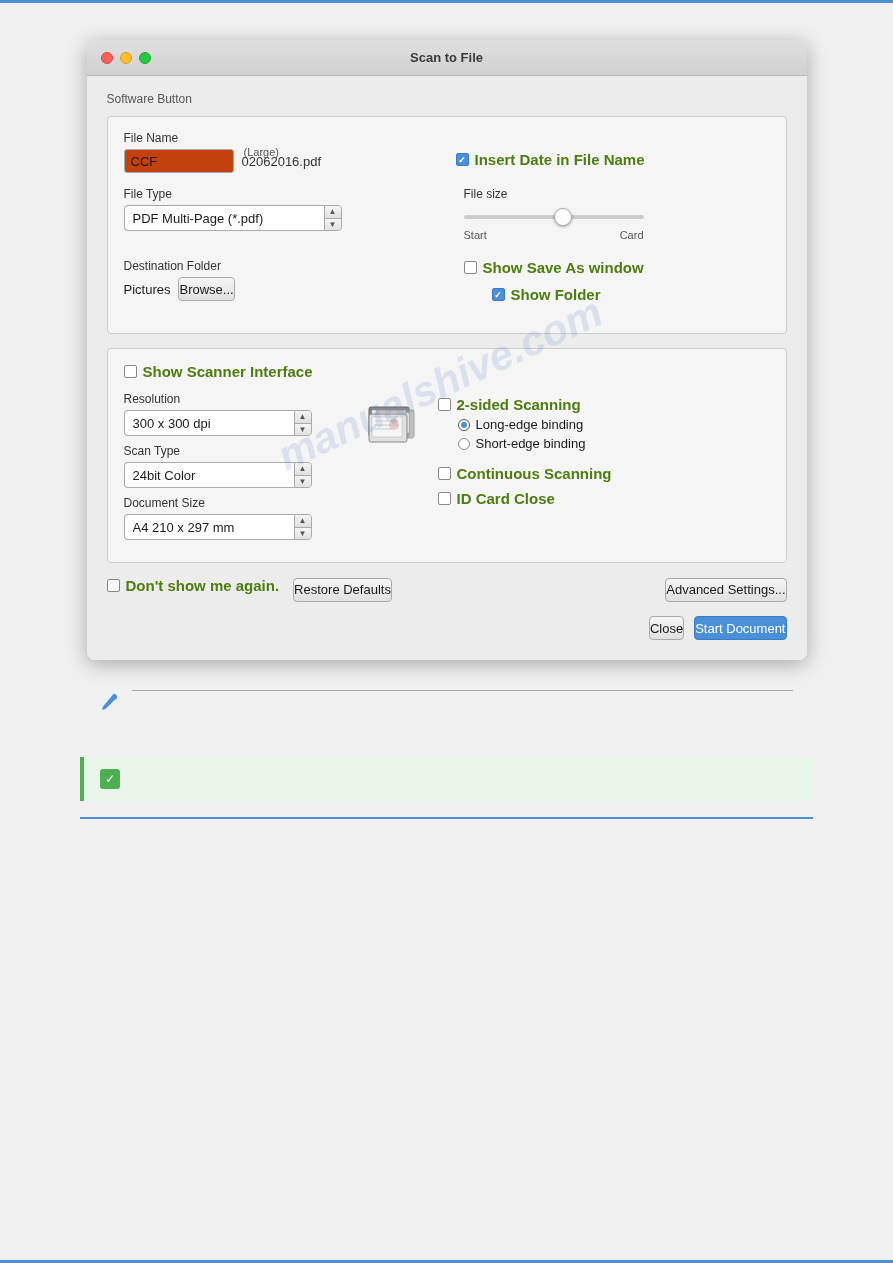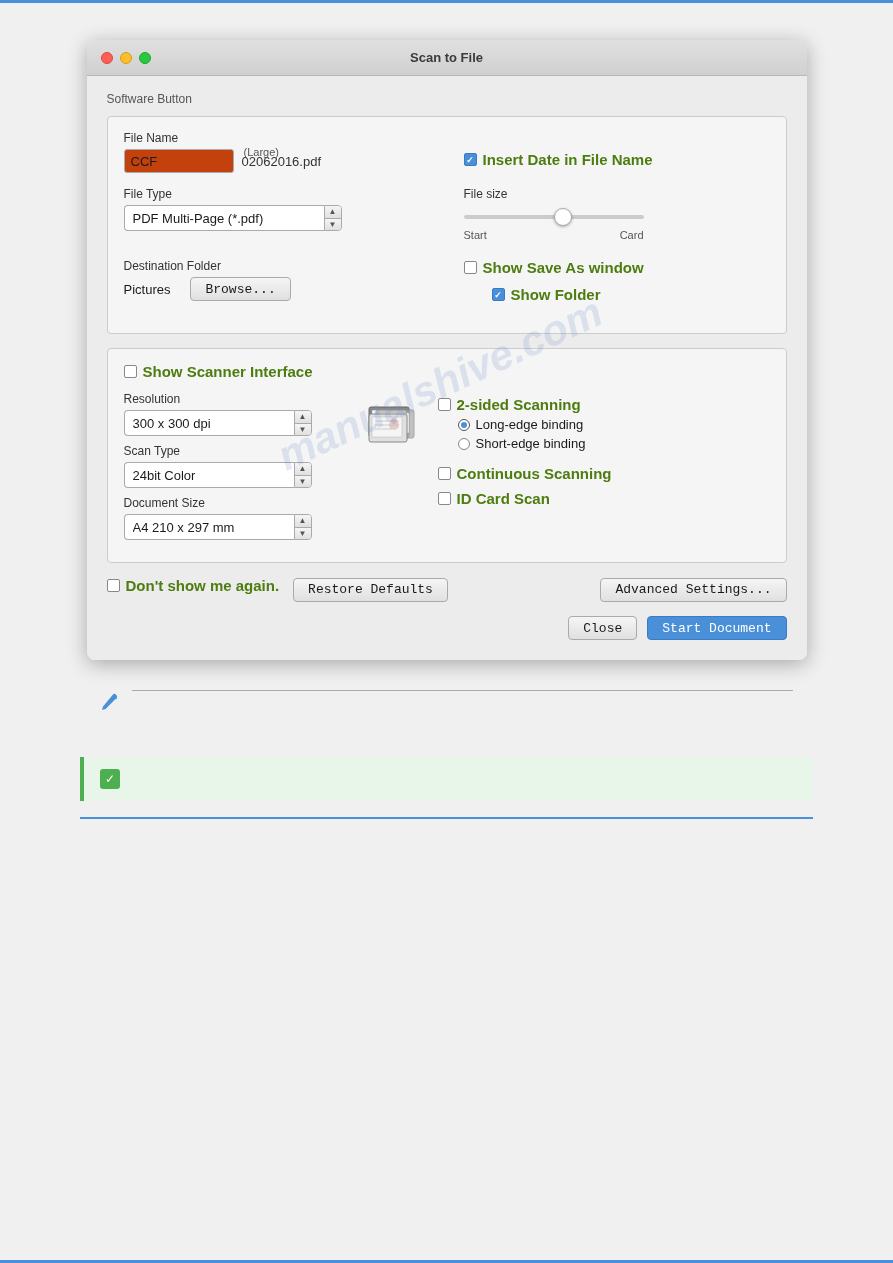--- a/index.html
+++ b/index.html
@@ -237,41 +237,40 @@
       font-size: 11px;
       color: #555;
       margin-top: 2px;
       width: 180px;
     }
 
     
     .dest-row {
       display: flex;
       align-items: center;
-      gap: 20px;
+      gap: 8px;
       margin-top: 4px;
     }
 
     .dest-folder-name {
       font-size: 13px;
       color: #1a1a1a;
     }
 
     .mac-button {
       background: linear-gradient(to bottom, #f5f5f5, #e0e0e0);
       border: 1px solid #aaa;
       border-radius: 4px;
-      padding: 3px 14px;
+      padding: 3px 0;
       font-size: 13px;
       color: #1a1a1a;
       cursor: pointer;
       height: 24px;
       display: inline-flex;
       align-items: center;
-      font-family: Liberation Mono, monospace;
     }
 
     .mac-button.primary {
       background: #4a90d9;
       border-color: #3a7bc8;
       color: white;
     }
 
     
     .scanner-section {
@@ -478,21 +477,21 @@
         </div>
         <span class="mac-title">Scan to File</span>
       </div>
 
       <div class="mac-body">
 
         <div class="section-label">Software Button</div>
 
         <div class="form-section">
 
-          <div style="display:flex; gap:30px; margin-bottom:10px;">
+          <div style="display:flex; gap:22px; margin-bottom:10px;">
             <div class="left-col">
               <div class="field-label">File Name</div>
               <div class="filename-row">
                 <span class="filename-date-label" style="position:absolute; margin-left:120px; margin-top:-18px; font-size:11px; color:#555;">(Large)</span>
                 <input class="text-input filename-input" type="text" value="CCF" style="">
                 <span class="filename-suffix">02062016.pdf</span>
               </div>
             </div>
             <div class="right-col">
               <div style="margin-top:20px;">
@@ -658,21 +657,21 @@
                 <span class="radio-label">Short-edge binding</span>
               </div>
 
               <label class="checkbox-row" style="cursor:pointer; margin-bottom:8px;">
                 <span class="checkbox"></span>
                 <span class="checkbox-label">Continuous Scanning</span>
               </label>
 
               <label class="checkbox-row" style="cursor:pointer;">
                 <span class="checkbox"></span>
-                <span class="checkbox-label">ID Card Scan</span>
+                <span class="checkbox-label">ID Card Close</span>
               </label>
             </div>
           </div>
         </div>
 
         <div class="bottom-actions">
           <div class="bottom-left">
             <label class="checkbox-row" style="cursor:pointer;">
               <span class="checkbox"></span>
               <span class="checkbox-label">Don't show me again.</span>

